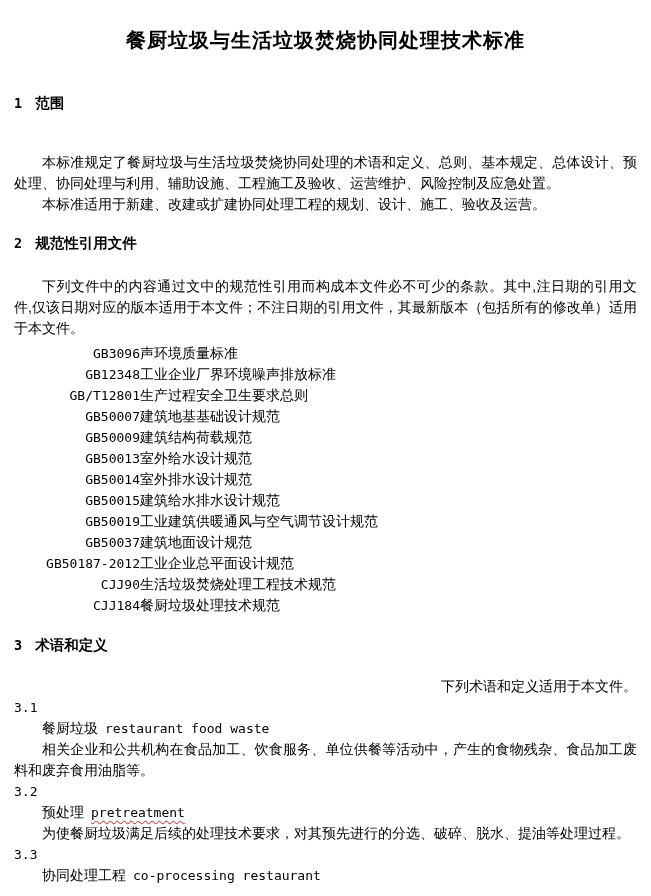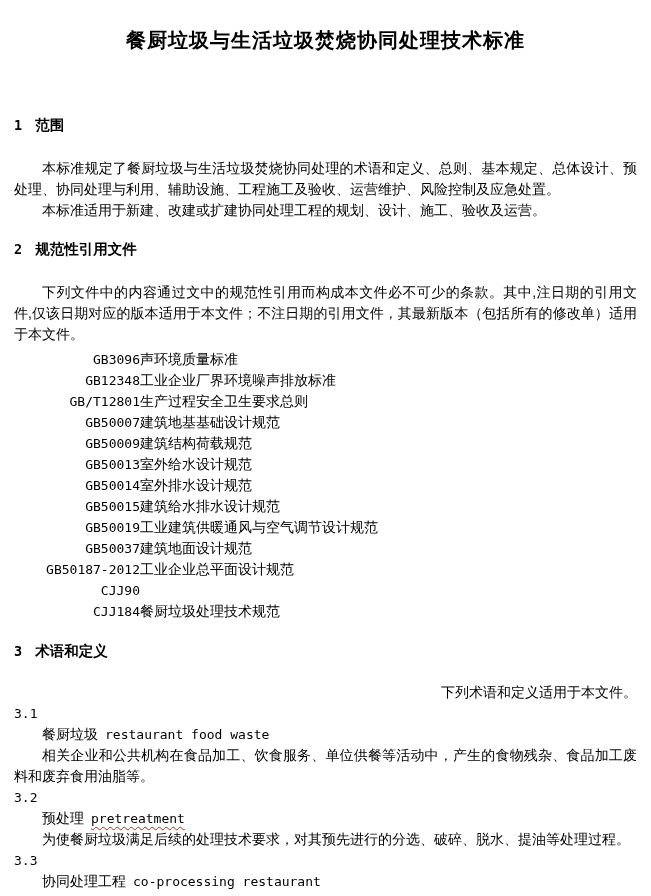--- a/index.html
+++ b/index.html
@@ -31,31 +31,31 @@
     line-height: 17px;
     font-weight: bold;
   }
   .sec-heading .sec-num {
     display: inline-block;
     margin-right: 13px;
     font-family: "DejaVu Sans Mono", monospace;
     font-size: 13.5px;
     font-weight: bold;
   }
-  .h1 { margin-top: 65px; }
+  .h1 { margin-top: 43px; }
   .h2 { margin-top: 20px; }
   .h3 { margin-top: 21px; }
   .body-text {
     margin: 0 14px;
     font-size: 14px;
     line-height: 21px;
     text-indent: 2em;
     text-align: justify;
   }
-  .para-group { margin-top: 24px; }
+  .para-group { margin-top: 40px; }
   .para-group-2 { margin-top: 24px; }
   .refs {
     margin: 4px 14px 0 45px;
     font-size: 14px;
     line-height: 21px;
   }
   .ref-row { display: flex; text-align: right; }
   .ref-code {
     width: 95px;
     flex: 0 0 95px;
@@ -159,20 +159,21 @@
     <div class="ref-row">
         <span class="ref-code">GB50037</span>
         <span class="ref-title">建筑地面设计规范</span>
       </div>
     <div class="ref-row">
         <span class="ref-code">GB50187-2012</span>
         <span class="ref-title">工业企业总平面设计规范</span>
       </div>
     <div class="ref-row">
         <span class="ref-code">CJJ90</span>
+        <span class="ref-title">生活垃圾焚烧处理工程技术规范</span>
       </div>
     <div class="ref-row">
         <span class="ref-code">CJJ184</span>
         <span class="ref-title">餐厨垃圾处理技术规范</span>
       </div>
   </div>
 
   <div class="sec-heading h3">
     <span class="sec-num">3</span><span>术语和定义</span>
   </div>

